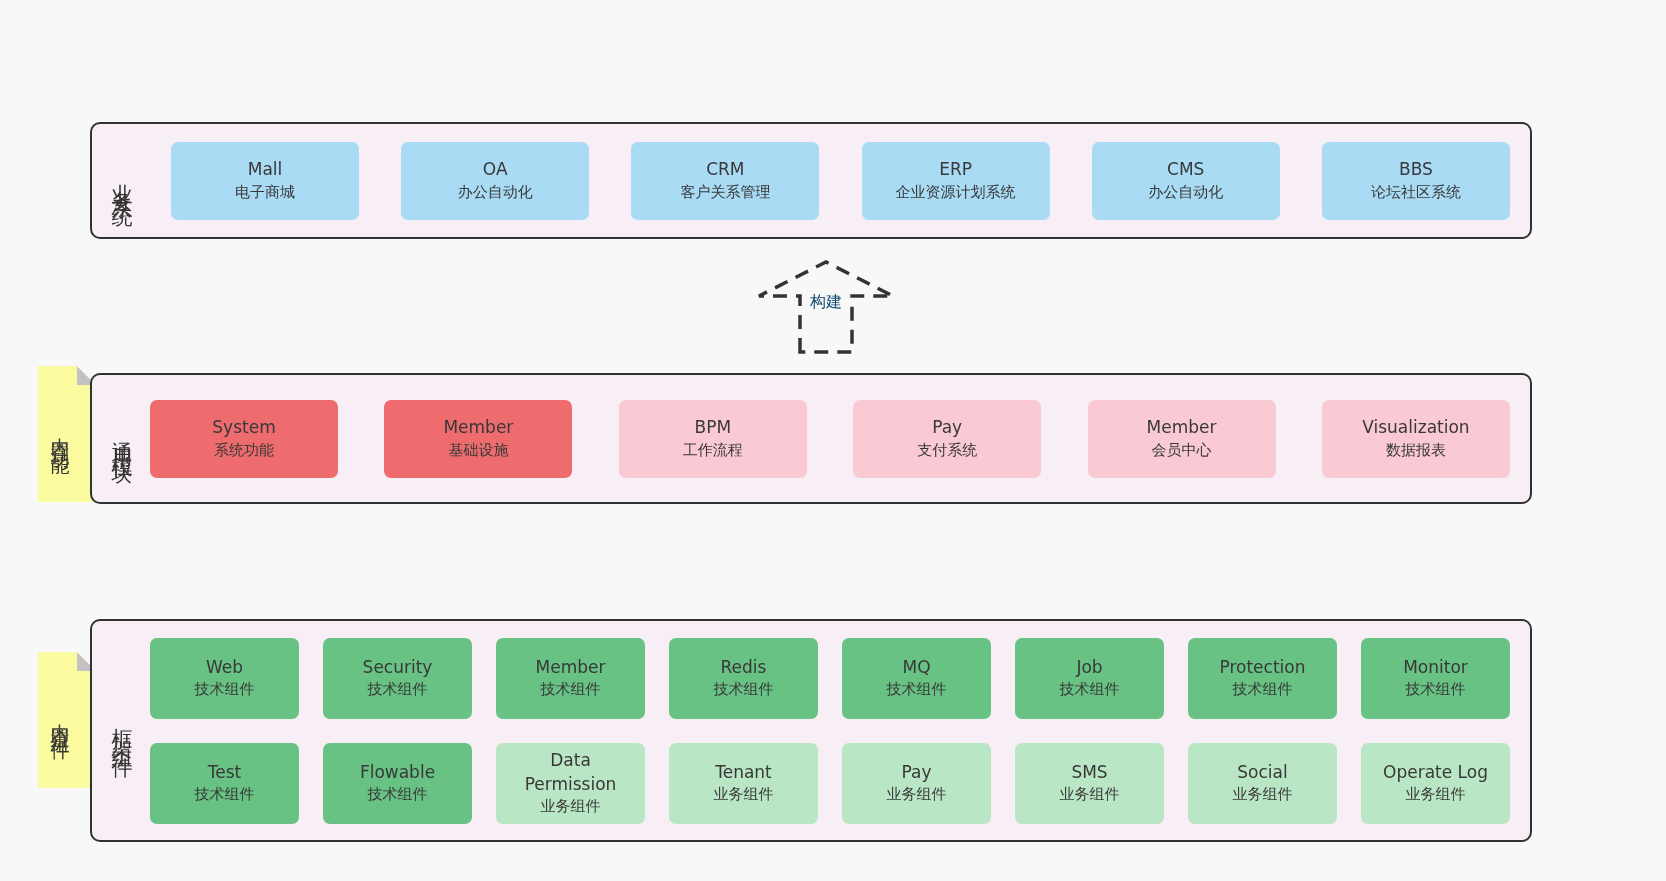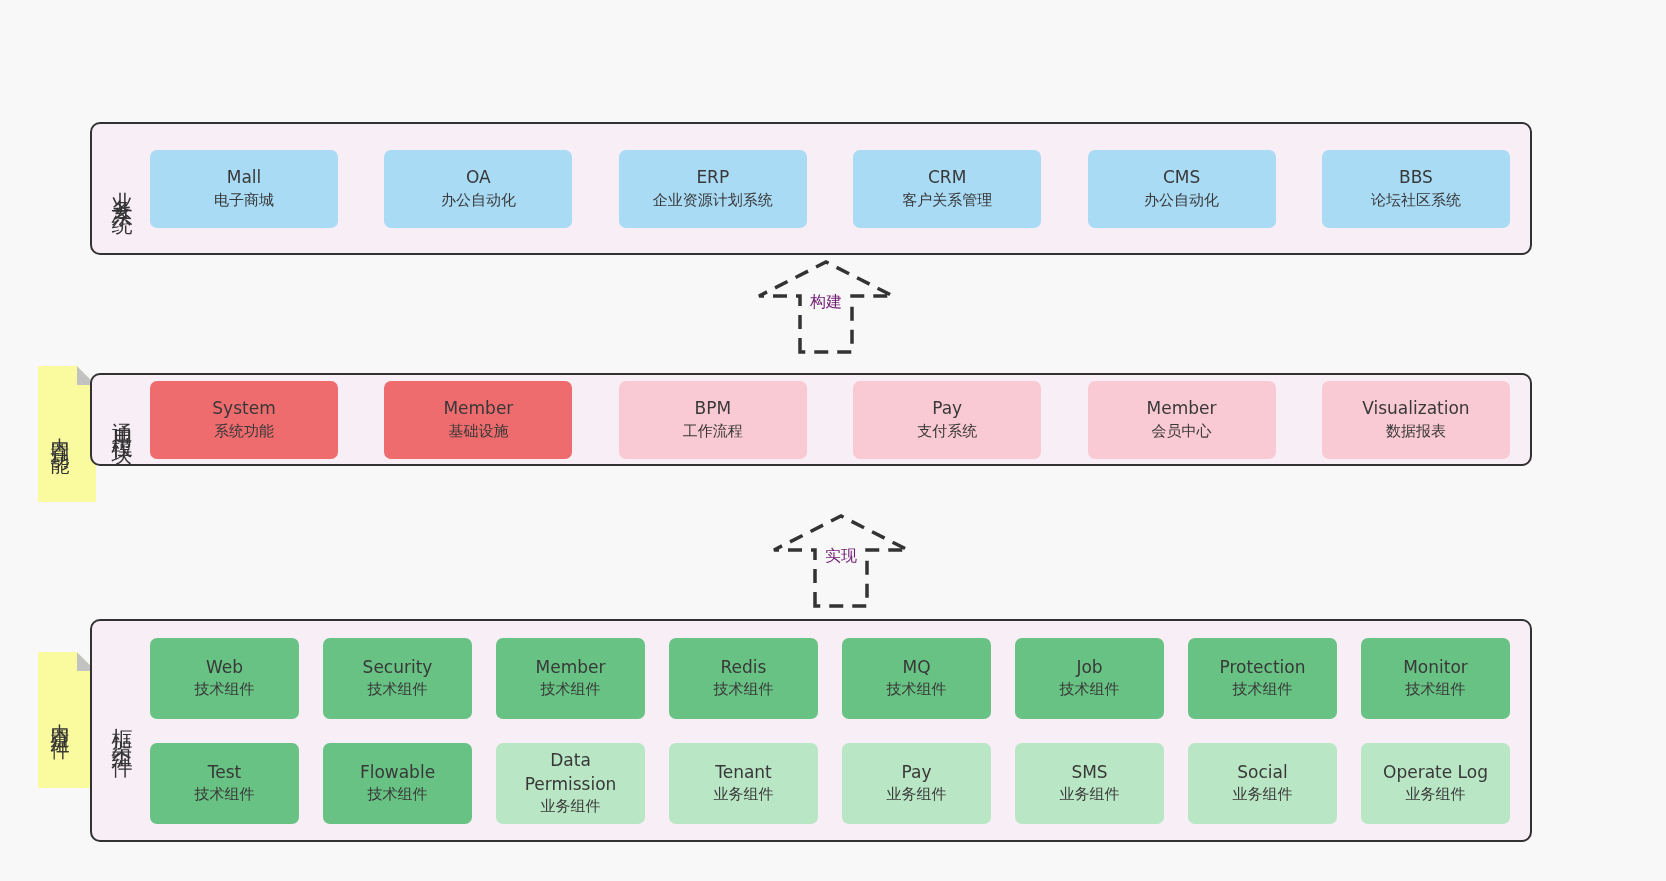--- a/index.html
+++ b/index.html
@@ -21,22 +21,22 @@
     position: absolute;
     left: 90px;
     width: 1442px;
     background: var(--c-panel_fill, #f8eef6);
     border: 2px solid var(--c-panel_border, #323232);
     border-radius: 10px;
     display: flex;
     align-items: stretch;
     z-index: 2;
   }
-  .panel-business   { top: 122px; height: 133px; }
-  .panel-modules    { top: 373px; height: 93px; }
+  .panel-business   { top: 122px; height: 117px; gap: 21px; }
+  .panel-modules    { top: 373px; height: 131px; }
   .panel-components { top: 619px; height: 223px; }
 
   .panel-label {
     width: 54px;
     display: flex;
     align-items: center;
     justify-content: center;
     font-size: 21px;
     color: #333;
     writing-mode: vertical-rl;
@@ -92,21 +92,21 @@
   }
   .arrow-build     { left: 741px; top: 260px; }
   .arrow-implement { left: 756px; top: 514px; }
   .arrow svg { position: absolute; left: 0; top: 0; }
   .arrow-label {
     position: absolute;
     left: 0; right: 0;
     top: 32px;
     text-align: center;
     font-size: 16px;
-    color: #701a75;
+    color: #0c4a6e;
   }
 
   
   .sticky {
     position: absolute;
     left: 38px;
     width: 58px;
     height: 136px;
     background: var(--c-sticky_yellow, #fafa9e);
     clip-path: polygon(0 0, calc(100% - 19px) 0, 100% 19px, 100% 100%, 0 100%);
@@ -158,27 +158,27 @@
             <div class="box-name">Mall</div>
             <div class="box-sub">电子商城</div>
           </div>
 
           <div class="box variant-blue">
             <div class="box-name">OA</div>
             <div class="box-sub">办公自动化</div>
           </div>
 
           <div class="box variant-blue">
+            <div class="box-name">CRM</div>
+            <div class="box-sub">客户关系管理</div>
+          </div>
+
+          <div class="box variant-blue">
             <div class="box-name">ERP</div>
             <div class="box-sub">企业资源计划系统</div>
-          </div>
-
-          <div class="box variant-blue">
-            <div class="box-name">CRM</div>
-            <div class="box-sub">客户关系管理</div>
           </div>
 
           <div class="box variant-blue">
             <div class="box-name">CMS</div>
             <div class="box-sub">办公自动化</div>
           </div>
 
           <div class="box variant-blue">
             <div class="box-name">BBS</div>
             <div class="box-sub">论坛社区系统</div>
@@ -225,26 +225,20 @@
           </div>
 
           <div class="box variant-pink">
             <div class="box-name">Visualization</div>
             <div class="box-sub">数据报表</div>
           </div>
         </div>
     </div>
   </div>
 
-  <div class="arrow arrow-implement">
-    <svg width="170" height="94" viewBox="0 0 170 94">
-      <path d="M59 92 L59 36 L18 36 L85 2 L152 36 L111 36 L111 92 Z" fill="none" stroke="#333" stroke-width="3.5" stroke-dasharray="14 9"></path>
-    </svg>
-    <span class="arrow-label">实现</span>
-  </div>
 
   <div class="panel panel-components">
     <div class="panel-label">框架组件</div>
     <div class="panel-content">
       <div class="box-row row-eight">
 
           <div class="box variant-green">
             <div class="box-name">Web</div>
             <div class="box-sub">技术组件</div>
           </div>

